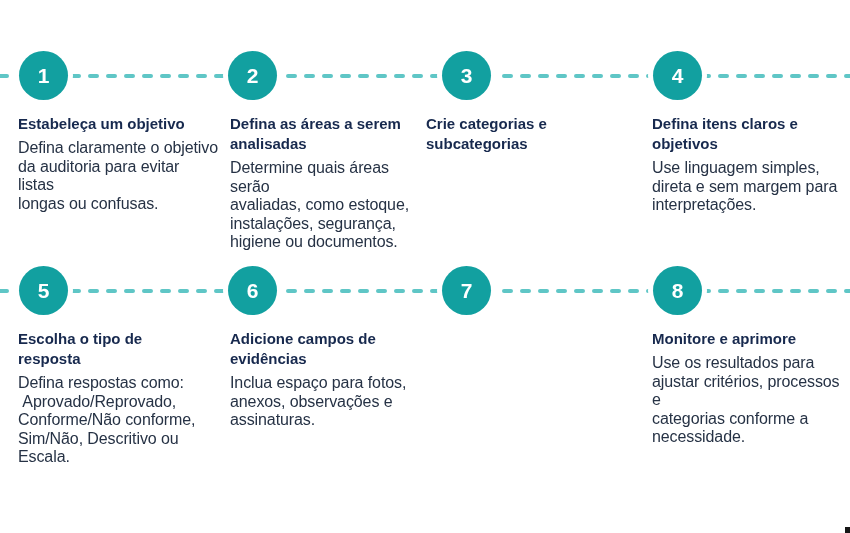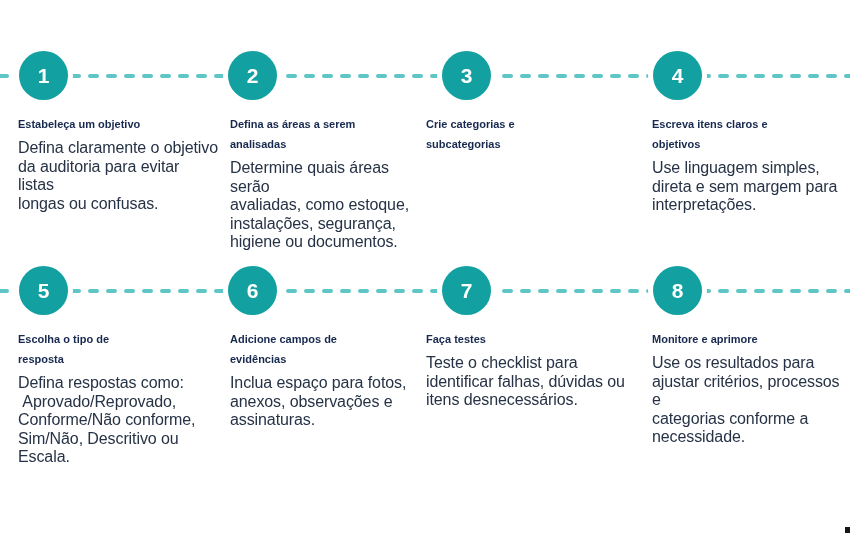--- a/index.html
+++ b/index.html
@@ -50,21 +50,21 @@
   }
   .text-r1 { top: 114px; }
   .text-r2 { top: 329px; }
   .text-c1 { left: 18px; }
   .text-c2 { left: 230px; }
   .text-c3 { left: 426px; }
   .text-c4 { left: 652px; width: 198px; }
 
   .step-title {
     margin: 0 0 5px 0;
-    font-size: 11px;
+    font-size: 15px;
     font-weight: bold;
     line-height: 20px;
     color: #17294e;
     white-space: pre-wrap;
   }
   .step-desc {
     margin: 0;
     font-size: 16px;
     line-height: 18.5px;
     color: #263245;
@@ -129,21 +129,21 @@
     <p class="step-desc">Determine quais áreas serão
 avaliadas, como estoque,
 instalações, segurança,
 higiene ou documentos.</p>
   </div>
   <div class="step-text text-r1 text-c3">
     <h3 class="step-title">Crie categorias e
 subcategorias</h3>
   </div>
   <div class="step-text text-r1 text-c4">
-    <h3 class="step-title">Escreva itens claros e
+    <h3 class="step-title">Defina itens claros e
 objetivos</h3>
     <p class="step-desc">Use linguagem simples,
 direta e sem margem para
 interpretações.</p>
   </div>
 
   <div class="step-text text-r2 text-c1">
     <h3 class="step-title">Escolha o tipo de
 resposta</h3>
     <p class="step-desc">Defina respostas como:
@@ -152,26 +152,20 @@
 Sim/Não, Descritivo ou
 Escala.</p>
   </div>
   <div class="step-text text-r2 text-c2">
     <h3 class="step-title">Adicione campos de
 evidências</h3>
     <p class="step-desc">Inclua espaço para fotos,
 anexos, observações e
 assinaturas.</p>
   </div>
-  <div class="step-text text-r2 text-c3">
-    <h3 class="step-title">Faça testes</h3>
-    <p class="step-desc">Teste o checklist para
-identificar falhas, dúvidas ou
-itens desnecessários.</p>
-  </div>
   <div class="step-text text-r2 text-c4">
     <h3 class="step-title">Monitore e aprimore</h3>
     <p class="step-desc">Use os resultados para
 ajustar critérios, processos e
 categorias conforme a
 necessidade.</p>
   </div>
 
   <div class="edge-artifact"></div>
 </div>

